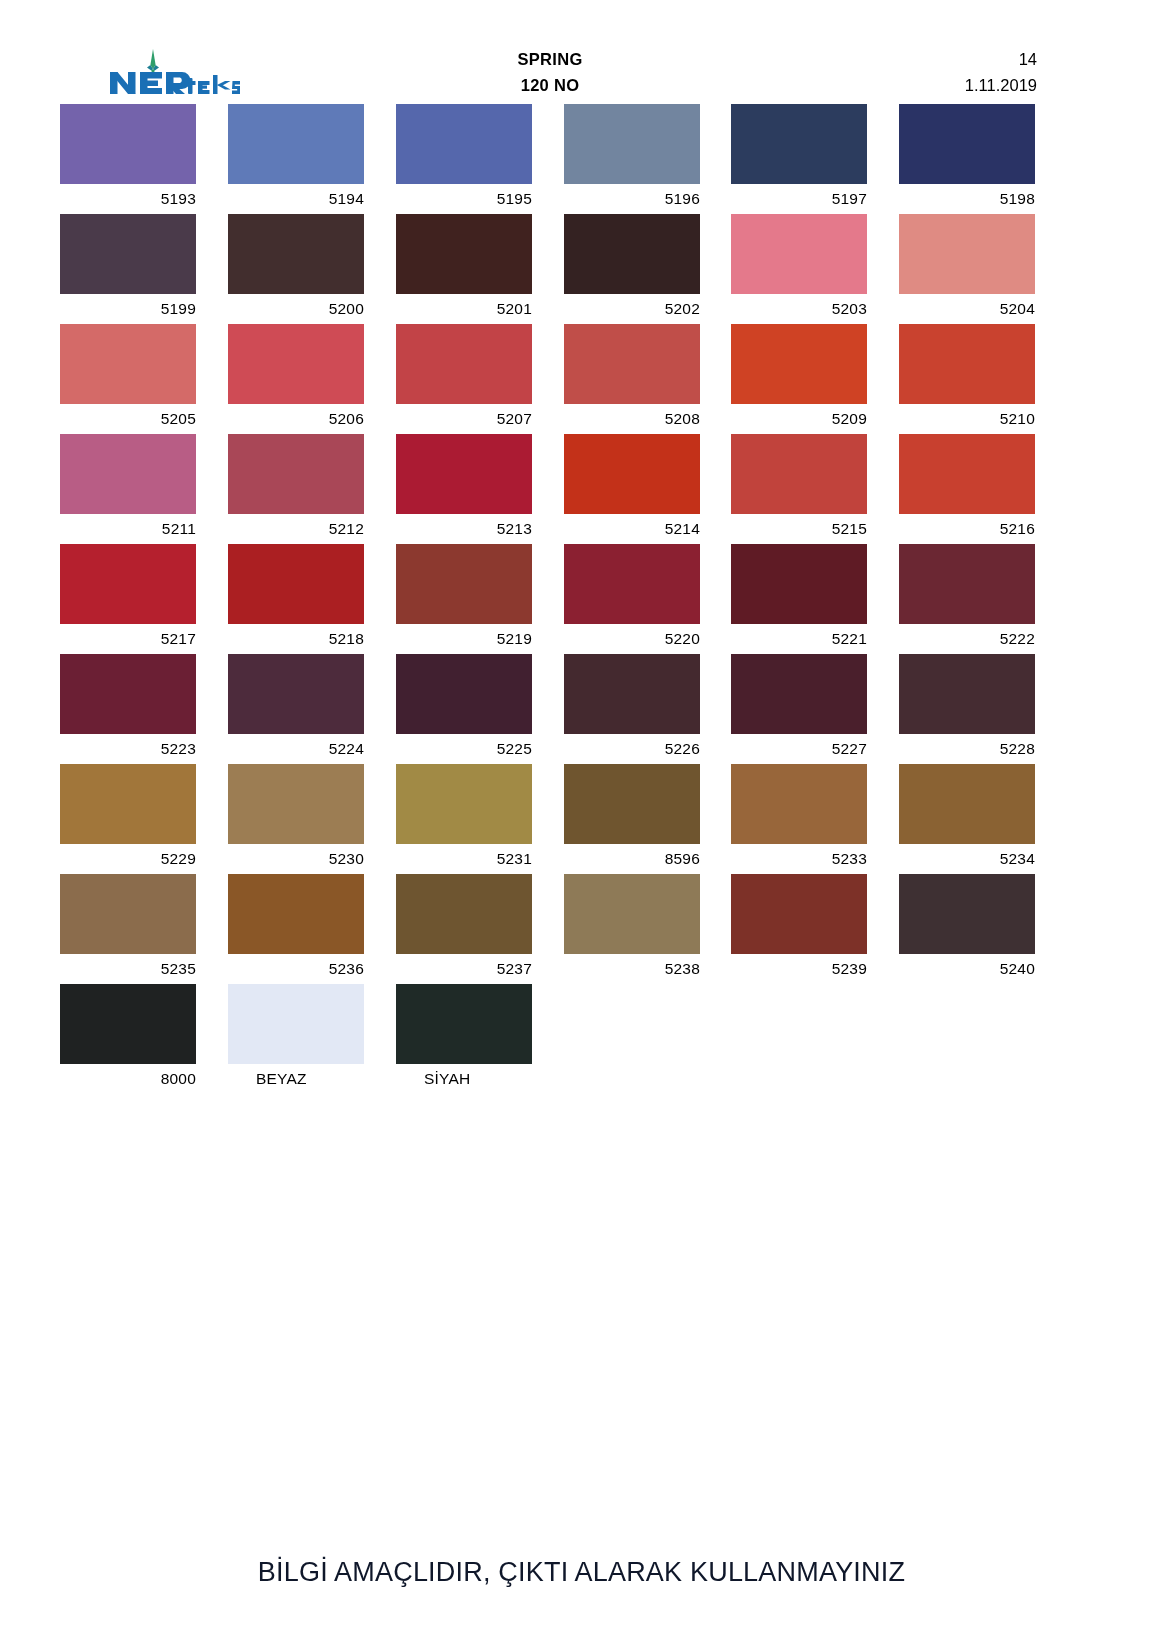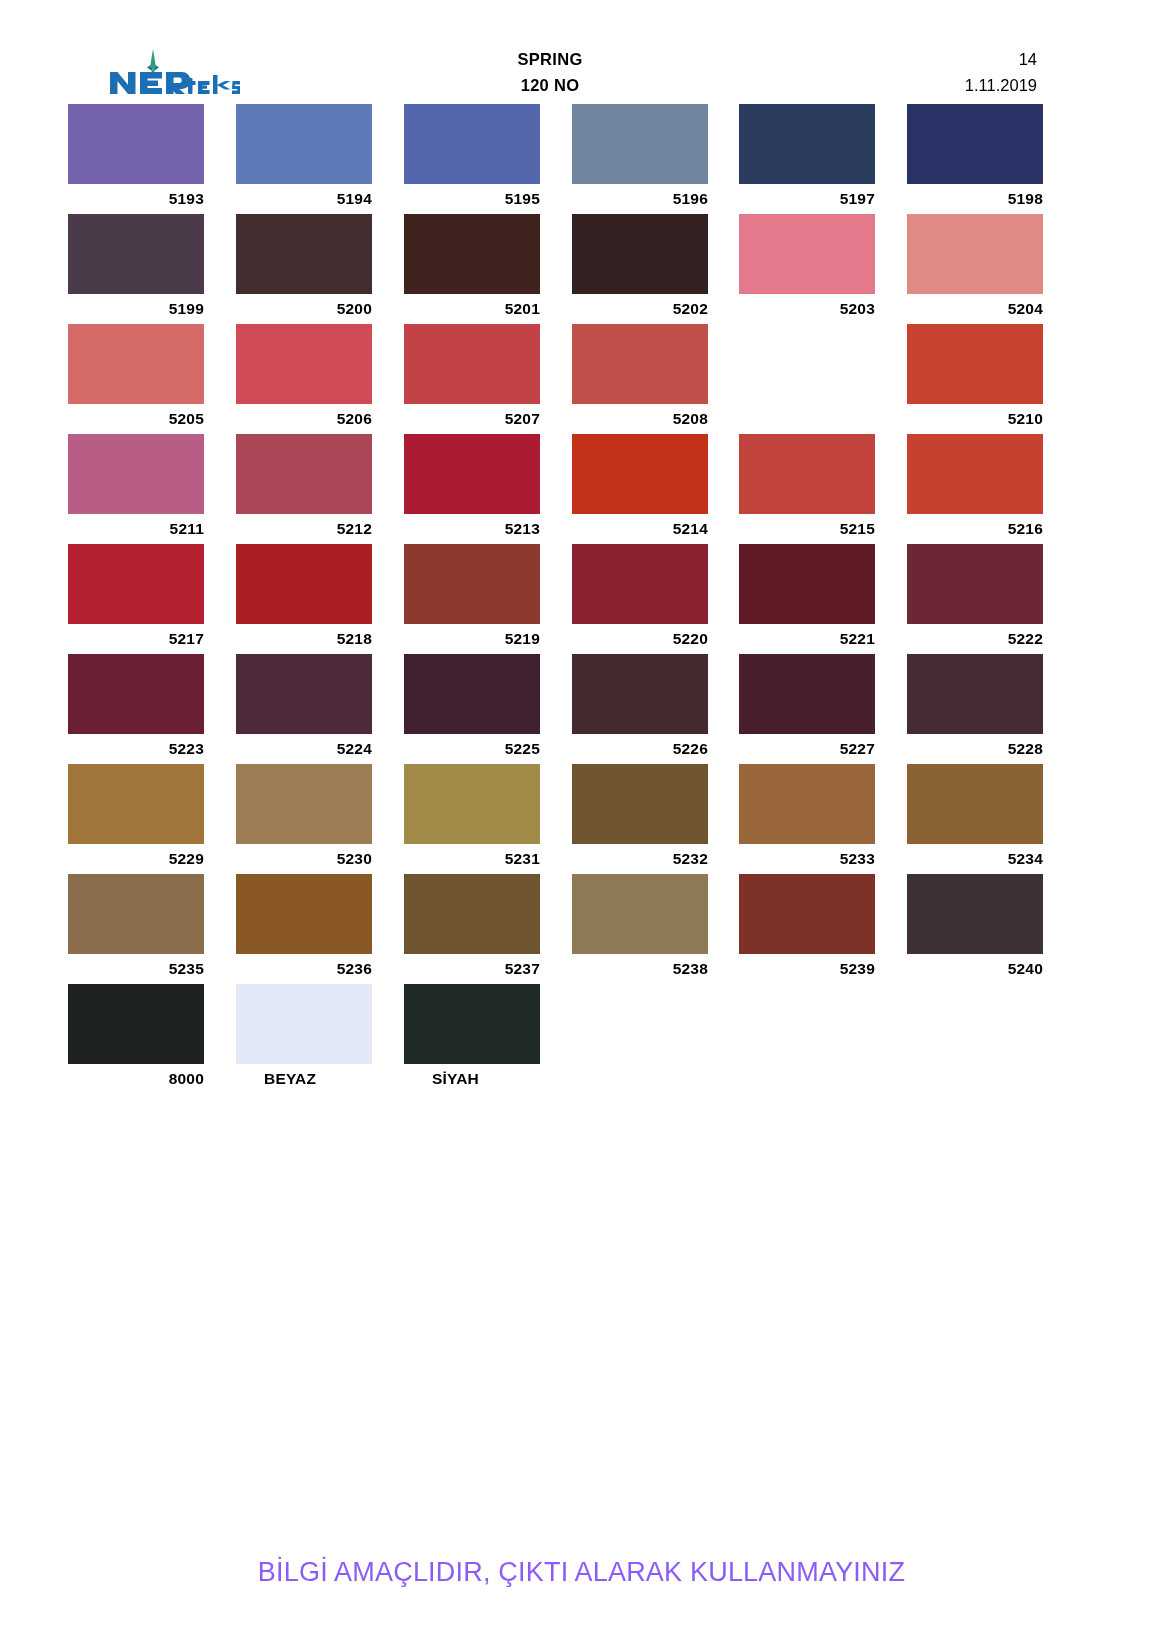--- a/index.html
+++ b/index.html
@@ -55,24 +55,23 @@
     top: 42px;
     width: 277px;
     text-align: right;
     font-size: 16.5px;
     line-height: 26px;
   }
 
   
   .grid {
     position: absolute;
-    left: 68px;
+    left: 60px;
     top: 100px;
     width: 977px;
-    font-weight: bold;
   }
   .swatch-row {
     position: relative;
     height: 110px;
   }
   .cell {
     position: absolute;
     top: 0;
     width: 136px;
   }
@@ -230,20 +229,24 @@
           <span class="chip-label">5206</span>
         </div>
         <div class="cell" style="left: 336px;">
           <span class="chip" style="background: rgb(194, 67, 71);"></span>
           <span class="chip-label">5207</span>
         </div>
         <div class="cell" style="left: 504px;">
           <span class="chip" style="background: rgb(192, 78, 73);"></span>
           <span class="chip-label">5208</span>
         </div>
+        <div class="cell" style="left: 671px;">
+          <span class="chip" style="background: rgb(207, 66, 36);"></span>
+          <span class="chip-label">5209</span>
+        </div>
         <div class="cell" style="left: 839px; border-radius: 20px;">
           <span class="chip" style="background: rgb(201, 66, 47);"></span>
           <span class="chip-label">5210</span>
         </div>
       </div>
       <div class="swatch-row">
         <div class="cell" style="left: 0px;">
           <span class="chip" style="background: rgb(184, 93, 133);"></span>
           <span class="chip-label">5211</span>
         </div>
@@ -328,21 +331,21 @@
         <div class="cell" style="left: 168px;">
           <span class="chip" style="background: rgb(156, 125, 83);"></span>
           <span class="chip-label">5230</span>
         </div>
         <div class="cell" style="left: 336px;">
           <span class="chip" style="background: rgb(161, 138, 69);"></span>
           <span class="chip-label">5231</span>
         </div>
         <div class="cell" style="left: 504px;">
           <span class="chip" style="background: rgb(111, 85, 47);"></span>
-          <span class="chip-label">5232</span>
+          <span class="chip-label">8596</span>
         </div>
         <div class="cell" style="left: 671px;">
           <span class="chip" style="background: rgb(152, 102, 58);"></span>
           <span class="chip-label">5233</span>
         </div>
         <div class="cell" style="left: 839px;">
           <span class="chip" style="background: rgb(138, 98, 51);"></span>
           <span class="chip-label">5234</span>
         </div>
       </div>
@@ -381,15 +384,15 @@
           <span class="chip" style="background: rgb(31, 42, 39);"></span>
           <span class="chip-label left">SİYAH</span>
         </div>
         <div class="cell" style="left: 168px;">
           <span class="chip" style="background: rgb(226, 232, 245);"></span>
           <span class="chip-label left">BEYAZ</span>
         </div>
       </div>
     </div>
 
-  <div class="footer" style="color: #8b5cf6;">BİLGİ AMAÇLIDIR, ÇIKTI ALARAK KULLANMAYINIZ</div>
+  <div class="footer" style="color: #0f172a;">BİLGİ AMAÇLIDIR, ÇIKTI ALARAK KULLANMAYINIZ</div>
 
 </div>
 
 </body></html>

